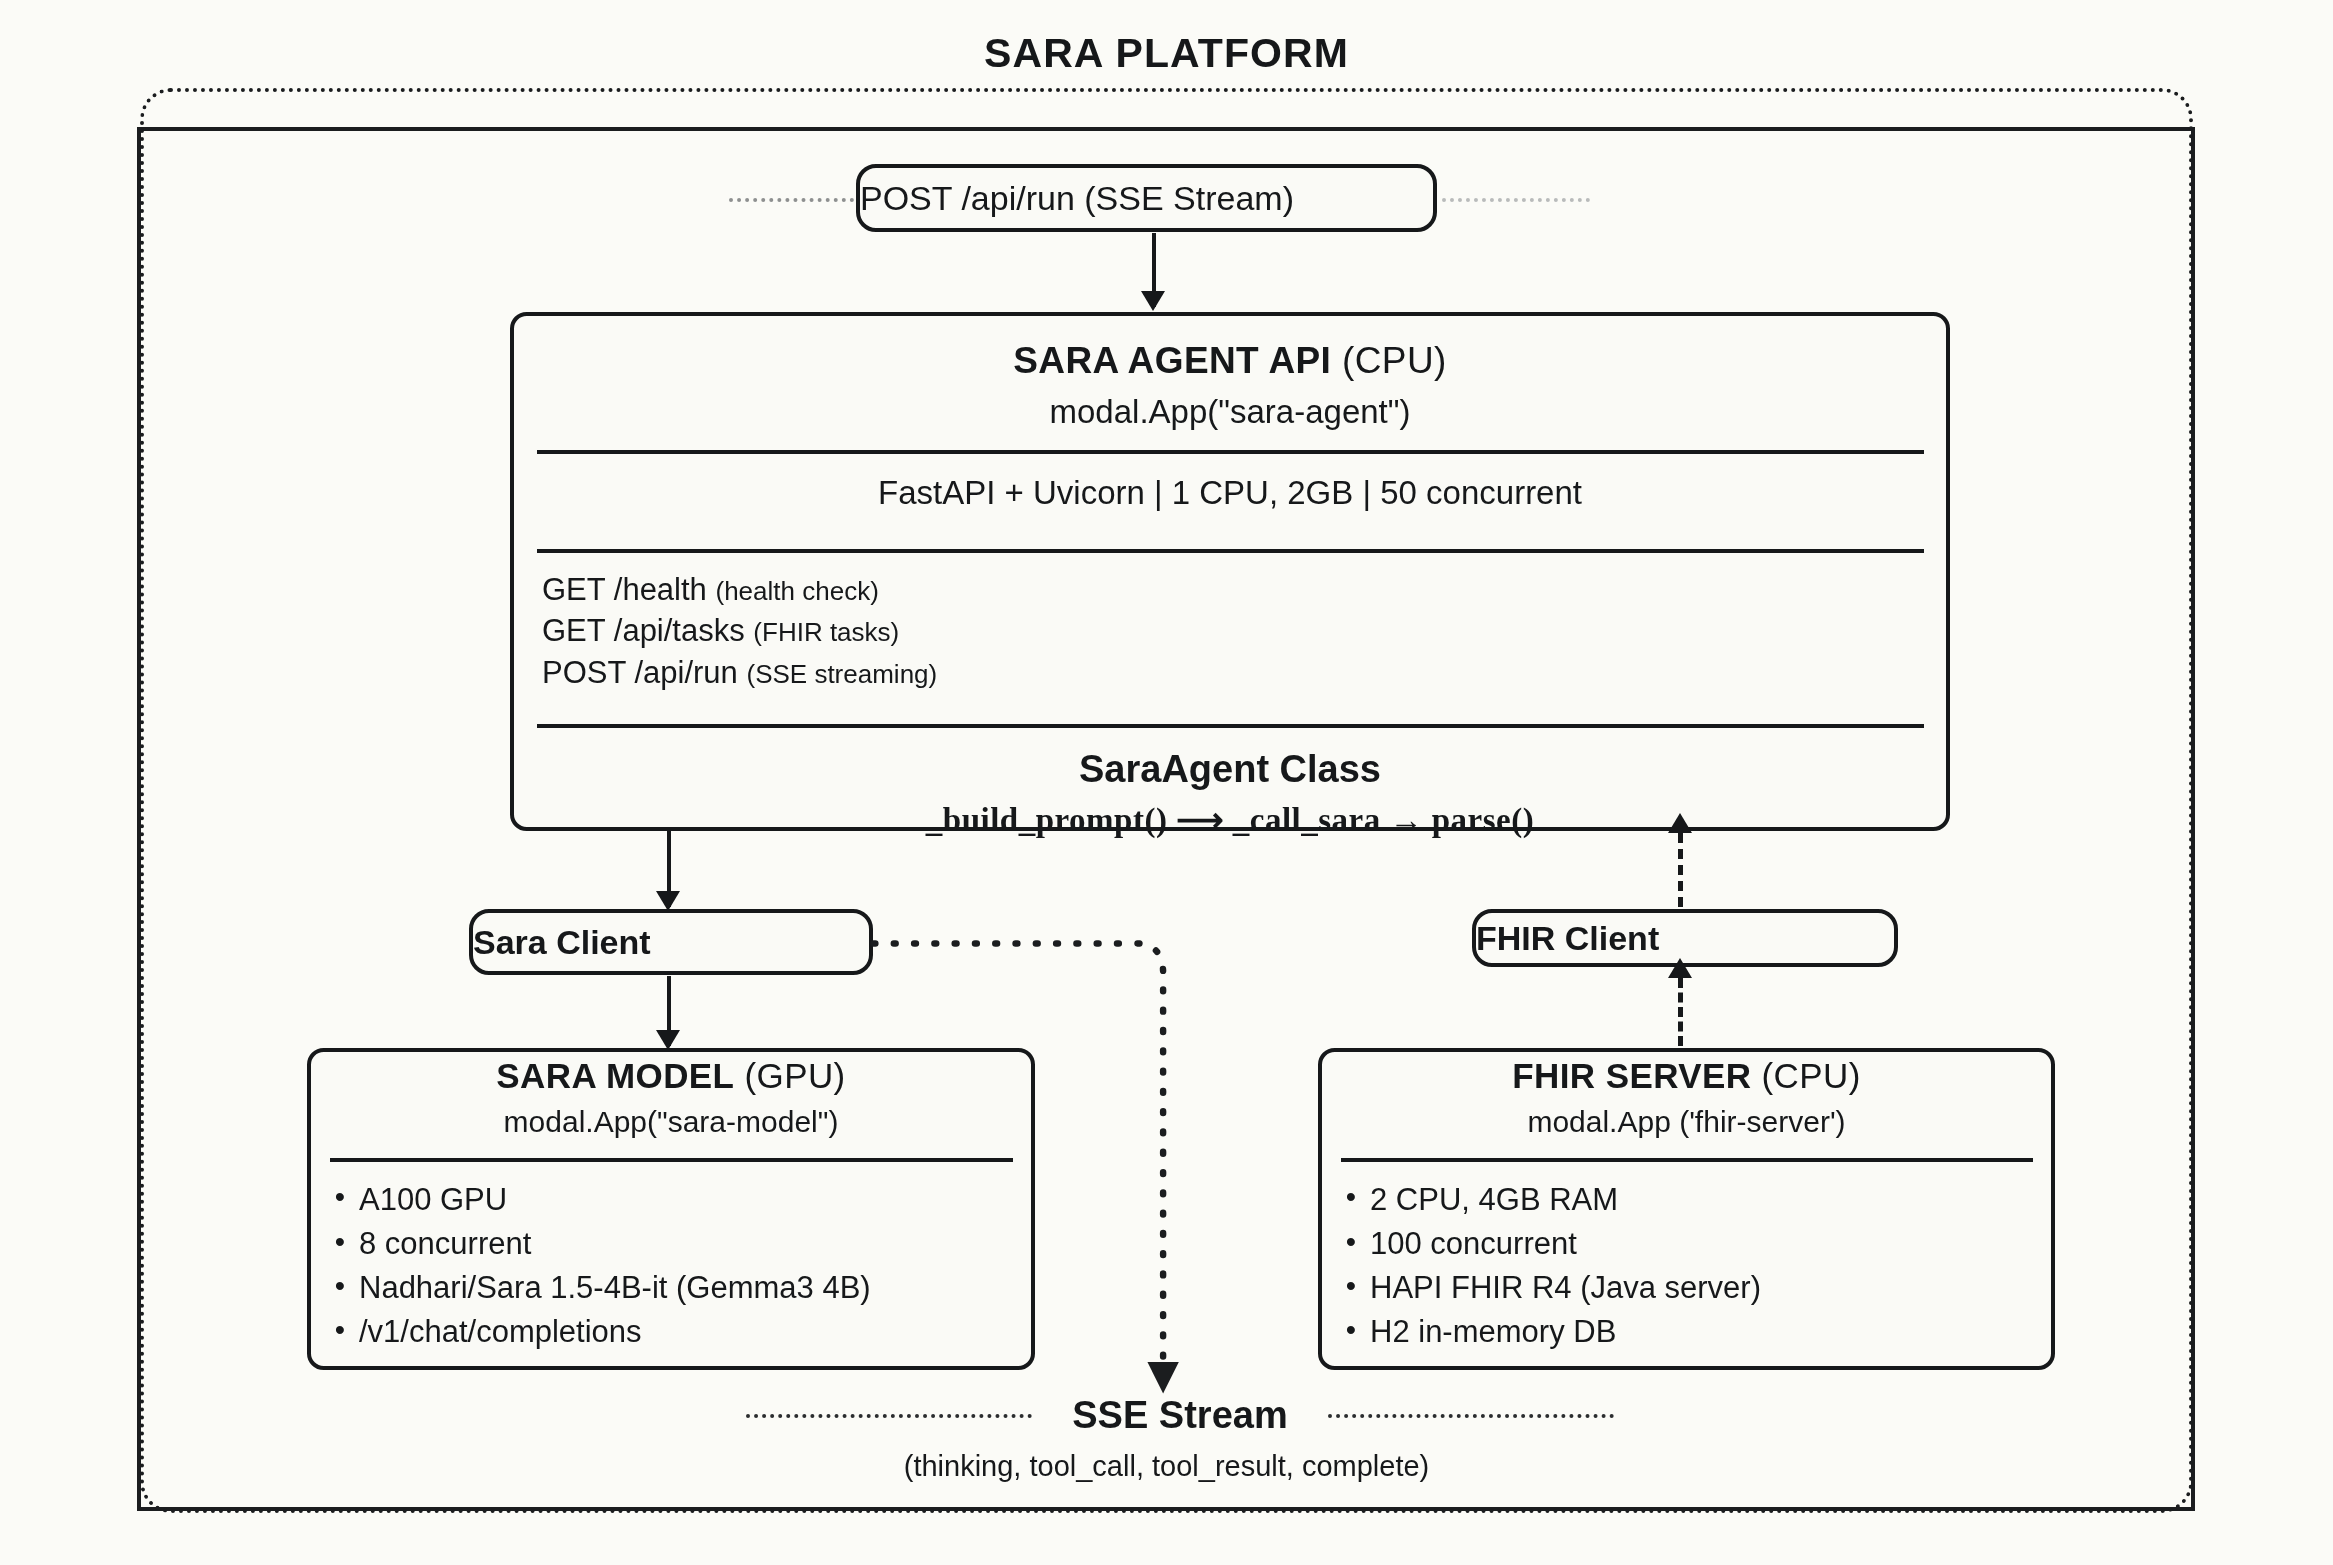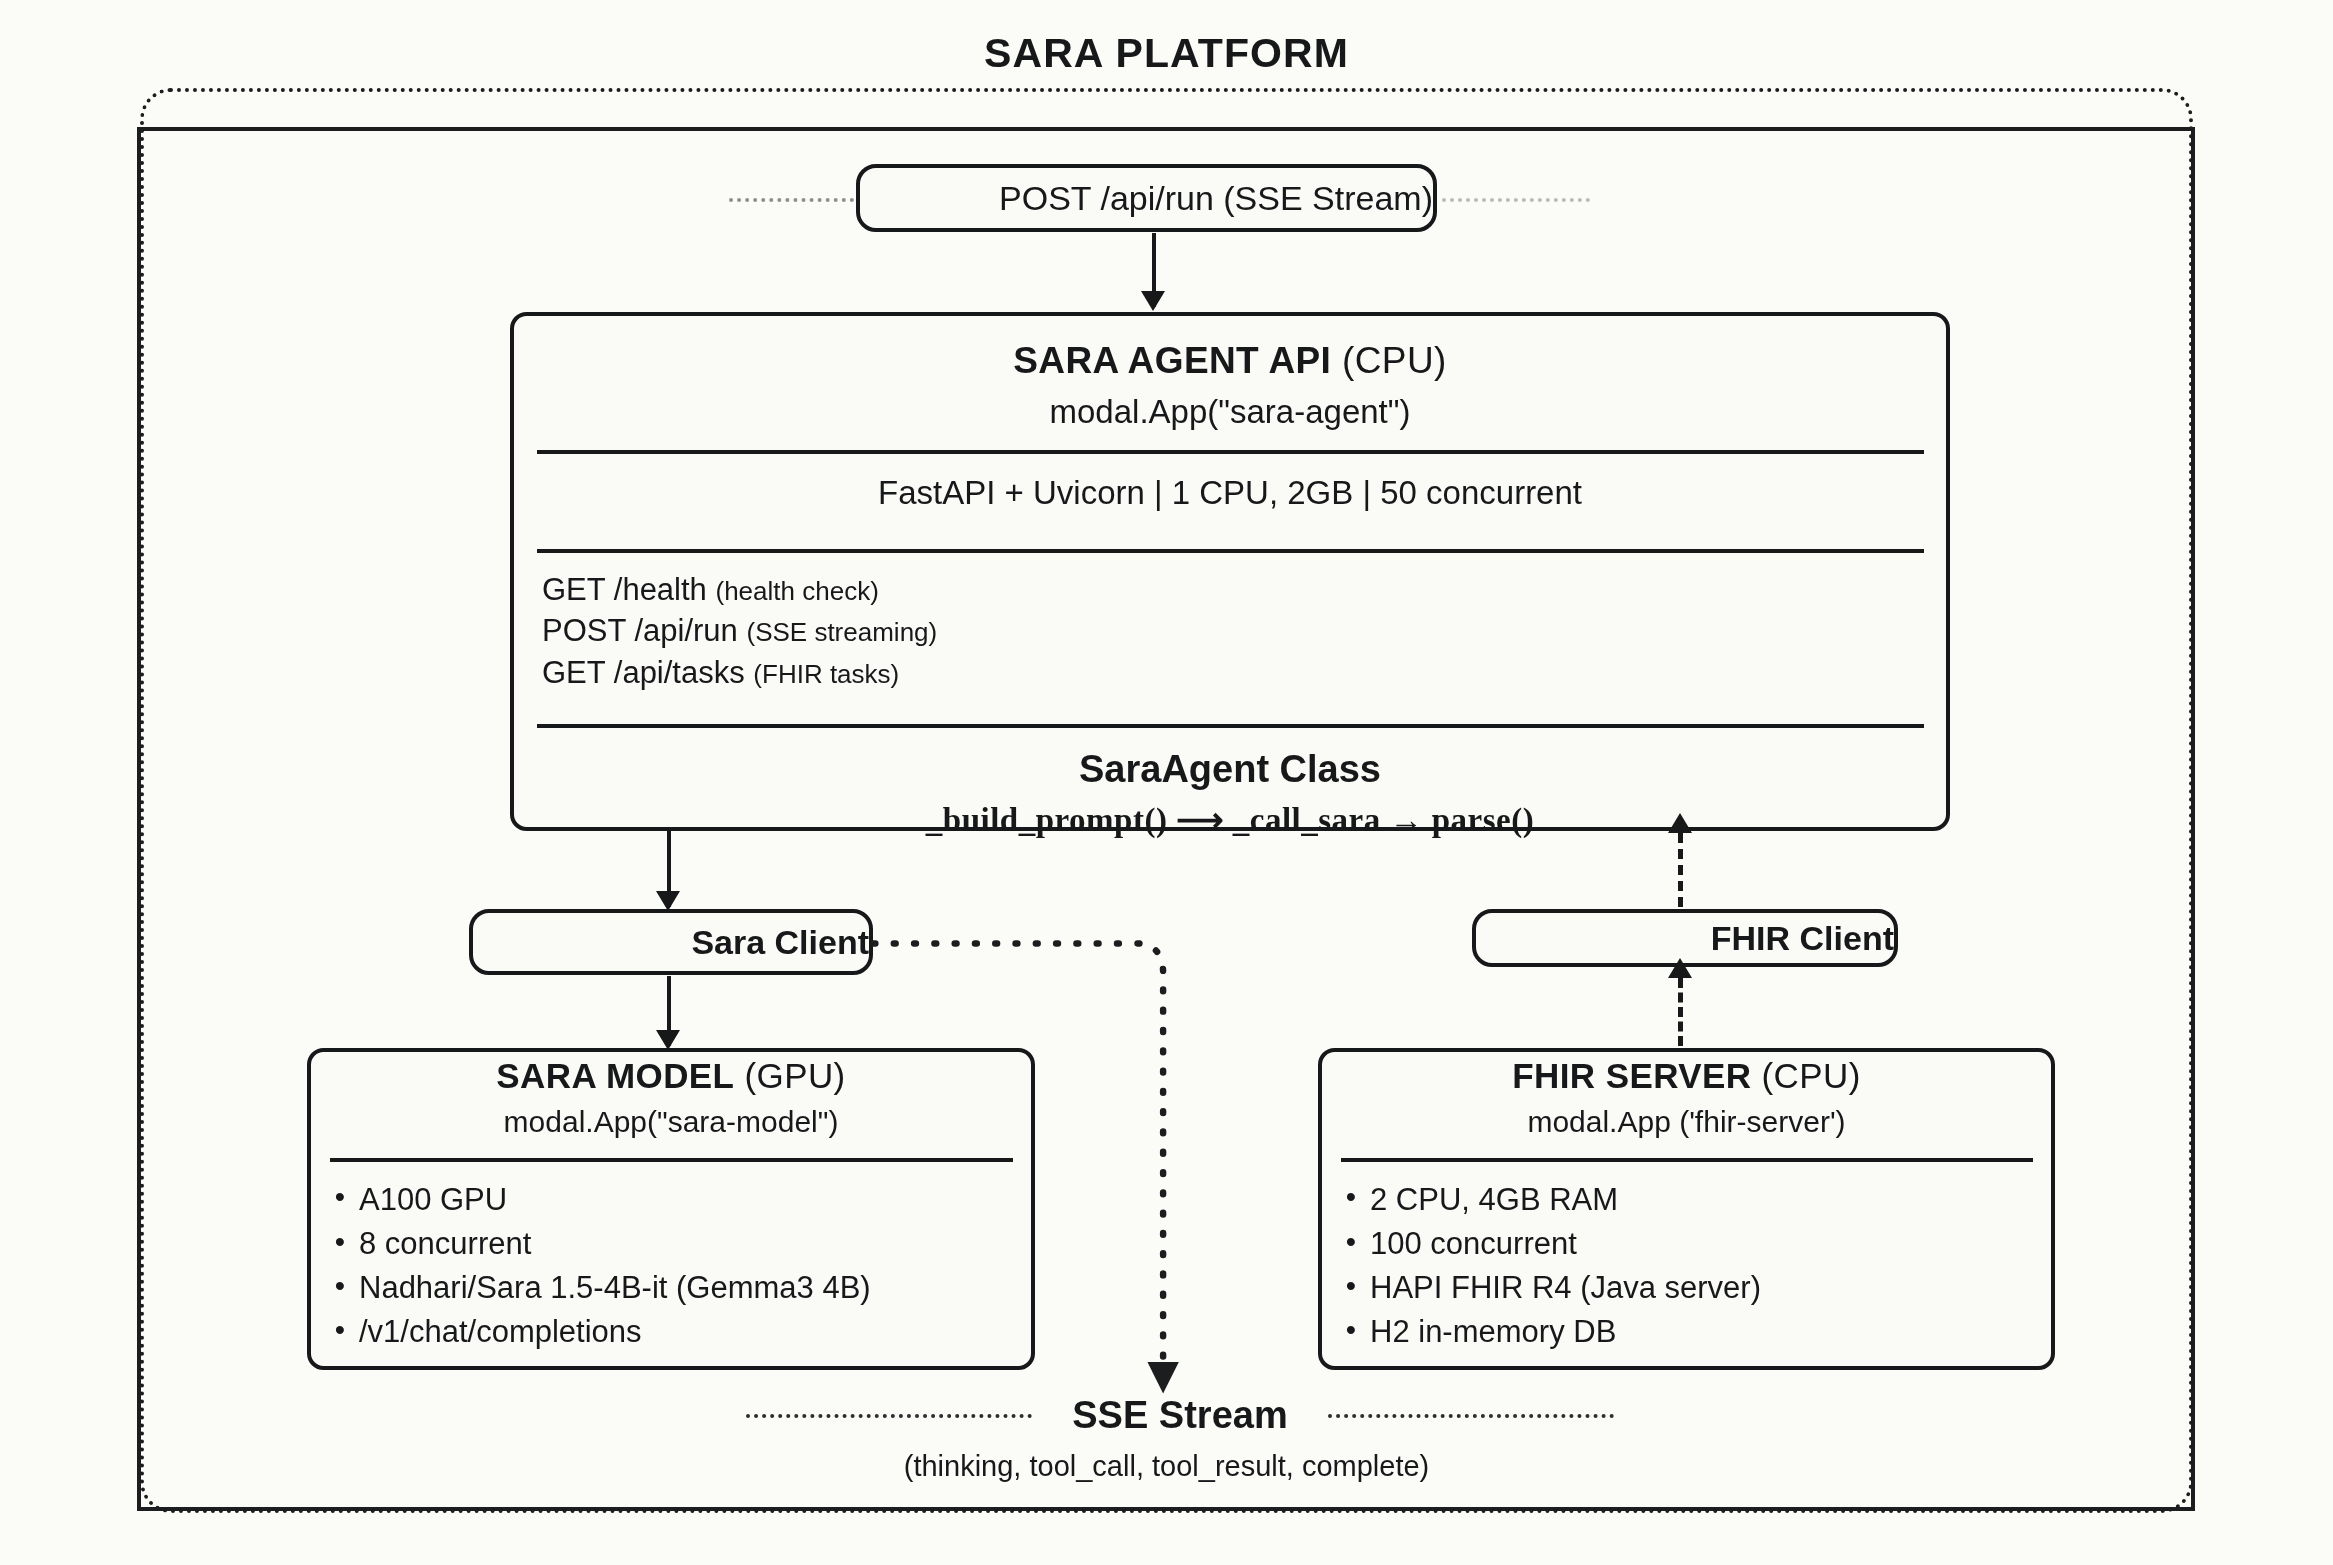--- a/index.html
+++ b/index.html
@@ -59,21 +59,21 @@
     position: absolute;
     background: #fafaf6;
     border: 4.6px solid #16181a;
     border-radius: 16.6px;
     box-sizing: border-box;
   }
   .pill {
     border-radius: 20px;
     display: flex;
     align-items: center;
-    justify-content: flex-end;
+    justify-content: flex-start;
   }
 
   
   #post-entry {
     left: 856px;
     top: 164px;
     width: 581px;
     height: 68px;
     font-size: 34px;
     font-weight: 400;
@@ -290,22 +290,22 @@
 <div class="node" id="agent-api">
   <div class="api-head">
     <div class="api-title"><span>SARA AGENT API</span><span class="norm"> (CPU)</span></div>
     <div class="api-sub">modal.App("sara-agent")</div>
   </div>
   <div class="divider"></div>
   <div class="api-spec">FastAPI + Uvicorn  |  1 CPU, 2GB  |    50 concurrent</div>
   <div class="divider"></div>
   <div class="api-endpoints">
     <div><span class="ep-method">GET /health</span> <span class="ep-note">(health check)</span></div>
+    <div><span class="ep-method">GET /api/tasks</span> <span class="ep-note">(FHIR tasks)</span></div>
     <div><span class="ep-method">POST /api/run</span> <span class="ep-note">(SSE streaming)</span></div>
-    <div><span class="ep-method">GET /api/tasks</span> <span class="ep-note">(FHIR tasks)</span></div>
   </div>
   <div class="divider"></div>
   <div class="api-class">
     <div class="class-name">SaraAgent Class</div>
     <div class="class-flow">_build_prompt() ⟶ _call_sara → parse()</div>
   </div>
 </div>
 
 <div class="arrow-solid" id="arrow-api-saraclient"></div>
 <div class="arrow-dashed-up" id="arrow-fhirclient-api"></div>

